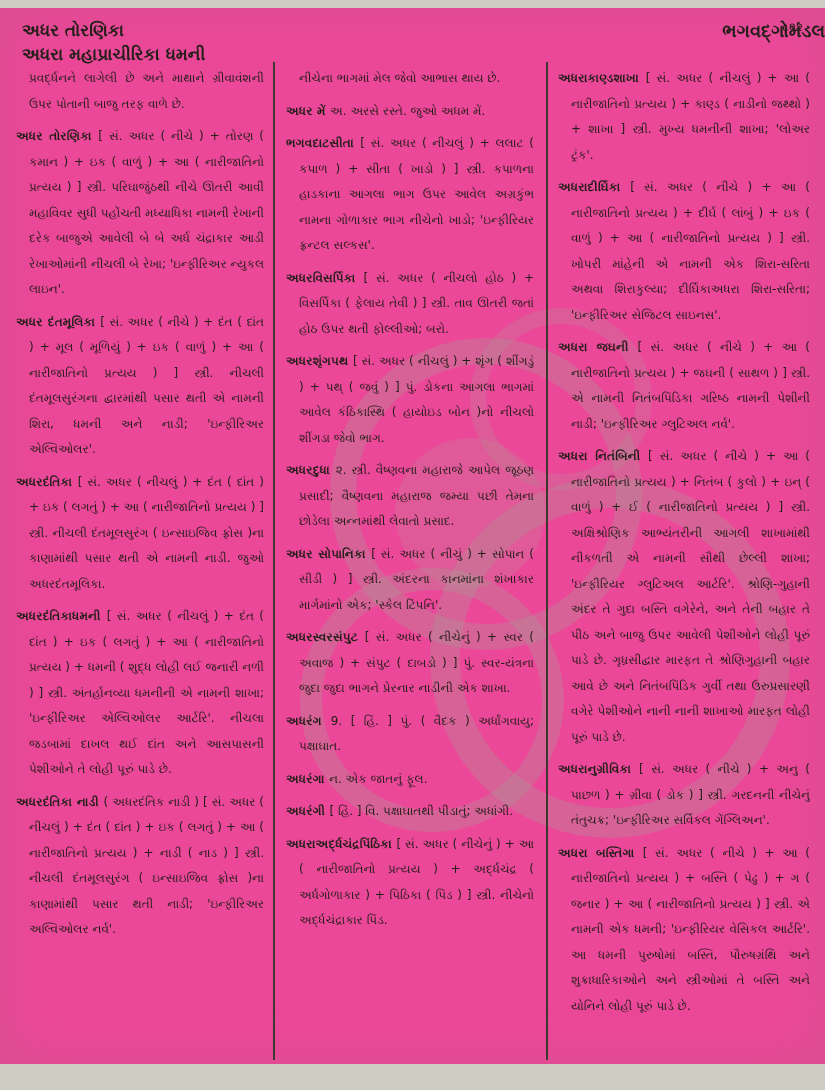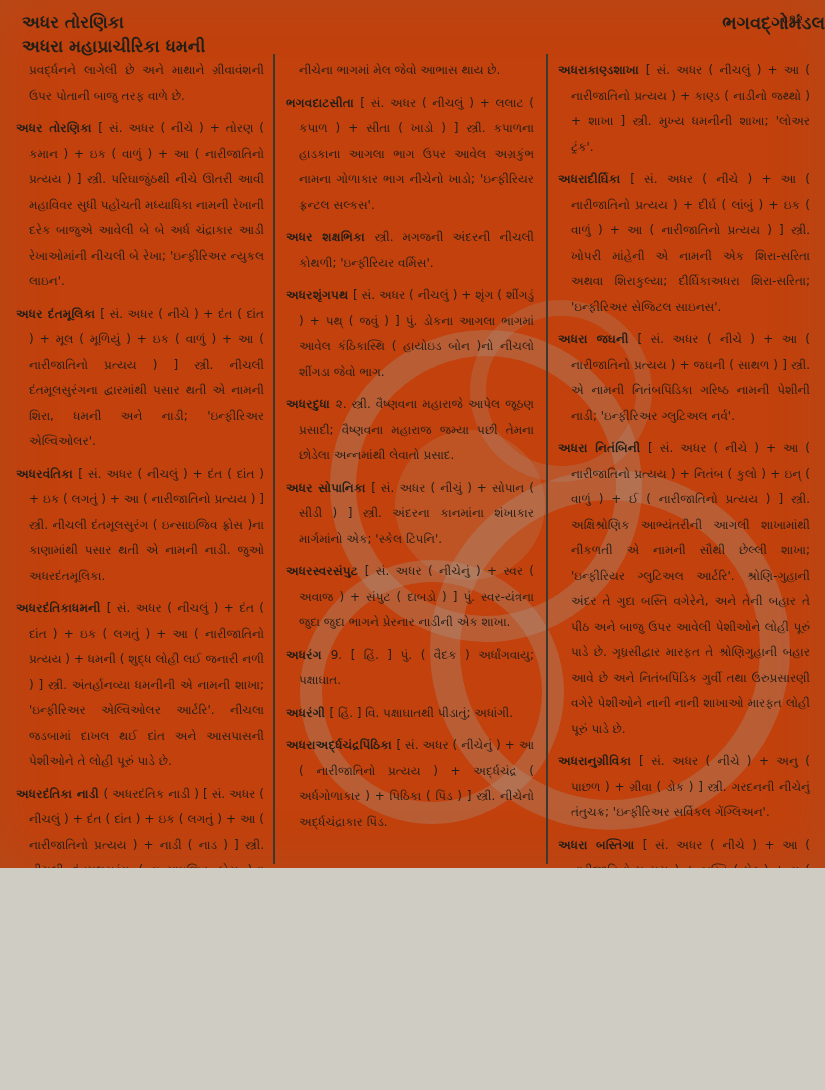--- a/index.html
+++ b/index.html
@@ -1,22 +1,23 @@
 <!DOCTYPE html>
 <html><head>
 <meta charset="utf-8">
 <style>
   html,body{margin:0;padding:0;background:#cfccc4;}
   .page{
     position:relative;
-    width:825px;height:868px;
-    background:#c2410c;
+    width:825px;height:1056px;
+    background:#ec4899;
     overflow:hidden;
     font-family:"DejaVu Sans","Liberation Sans",sans-serif;
     color:#221e18;
+    margin-top:8px;
   }
   
   .page::after{
     content:"";position:absolute;inset:0;pointer-events:none;
     box-shadow:inset 0 0 60px rgba(120,115,100,0.18);
   }
   
   .watermark{position:absolute;inset:0;z-index:0;pointer-events:none;}
   .ring{position:absolute;border-radius:50%;border-style:solid;border-color:rgba(165,160,148,0.30);}
   .ring.r1{left:330px;top:330px;width:260px;height:260px;border-width:26px;}
@@ -69,33 +70,35 @@
     <div class="pageno">૮૨૨</div>
   </div>
 
   <div class="vrule vr1"></div>
   <div class="vrule vr2"></div>
 
   <div class="col col1">
       <p class="entry cont"><span>પ્રવર્દ્ધનને લાગેલી છે અને માથાને ગ્રીવાવંશની ઉપર પોતાની બાજુ તરફ વાળે છે.</span></p>
       <p class="entry"><b>અધર તોરણિકા </b><span>[ સં. અધર ( નીચે ) + તોરણ ( કમાન ) + ઇક ( વાળું ) + આ ( નારીજાતિનો પ્રત્યય ) ] સ્ત્રી. પરિઘાજુંઠથી નીચે ઊતરી આવી મહાવિવર સુધી પહોંચતી મધ્યાધિકા નામની રેખાની દરેક બાજુએ આવેલી બે બે અર્ધ ચંદ્રાકાર આડી રેખાઓમાંની નીચલી બે રેખા; 'ઇન્ફીરિઅર ન્યુકલ લાઇન'.</span></p>
       <p class="entry"><b>અધર દંતમૂલિકા </b><span>[ સં. અધર ( નીચે ) + દંત ( દાંત ) + મૂલ ( મૂળિયું ) + ઇક ( વાળું ) + આ ( નારીજાતિનો પ્રત્યય ) ] સ્ત્રી. નીચલી દંતમૂલસુરંગના દ્વારમાંથી પસાર થતી એ નામની શિરા, ધમની અને નાડી; 'ઇન્ફીરિઅર એલ્વિઓલર'.</span></p>
-      <p class="entry"><b>અધરવંતિકા </b><span>[ સં. અધર ( નીચલું ) + દંત ( દાંત ) + ઇક ( લગતું ) + આ ( નારીજાતિનો પ્રત્યય ) ] સ્ત્રી. નીચલી દંતમૂલસુરંગ ( ઇન્સાઇજિવ ફ્રોસ )ના કાણામાંથી પસાર થતી એ નામની નાડી. જુઓ અધરદંતમૂલિકા.</span></p>
+      <p class="entry"><b>અધરદંતિકા </b><span>[ સં. અધર ( નીચલું ) + દંત ( દાંત ) + ઇક ( લગતું ) + આ ( નારીજાતિનો પ્રત્યય ) ] સ્ત્રી. નીચલી દંતમૂલસુરંગ ( ઇન્સાઇજિવ ફ્રોસ )ના કાણામાંથી પસાર થતી એ નામની નાડી. જુઓ અધરદંતમૂલિકા.</span></p>
       <p class="entry"><b>અધરદંતિકાધમની </b><span>[ સં. અધર ( નીચલું ) + દંત ( દાંત ) + ઇક ( લગતું ) + આ ( નારીજાતિનો પ્રત્યય ) + ધમની ( શુદ્ધ લોહી લઈ જનારી નળી ) ] સ્ત્રી. અંતર્હાનવ્યા ધમનીની એ નામની શાખા; 'ઇન્ફીરિઅર એલ્વિઓલર આર્ટરિ'. નીચલા જડબામાં દાખલ થઈ દાંત અને આસપાસની પેશીઓને તે લોહી પૂરું પાડે છે.</span></p>
       <p class="entry"><b>અધરદંતિકા નાડી </b><span>( અધરદંતિક નાડી ) [ સં. અધર ( નીચલું ) + દંત ( દાંત ) + ઇક ( લગતું ) + આ ( નારીજાતિનો પ્રત્યય ) + નાડી ( નાડ ) ] સ્ત્રી. નીચલી દંતમૂલસુરંગ ( ઇન્સાઇજિવ ફ્રોસ )ના કાણામાંથી પસાર થતી નાડી; 'ઇન્ફીરિઅર અલ્વિઓલર નર્વ'.</span></p>
     </div>
   <div class="col col2">
       <p class="entry cont"><span>નીચેના ભાગમાં મેલ જેવો આભાસ થાય છે.</span></p>
+      <p class="entry"><b>અધર મેં </b><span>અ. અરસે રસ્તે. જુઓ અધમ મેં.</span></p>
       <p class="entry"><b>ભગવદાટસીતા </b><span>[ સં. અધર ( નીચલું ) + લલાટ ( કપાળ ) + સીતા ( ખાડો ) ] સ્ત્રી. કપાળના હાડકાના આગલા ભાગ ઉપર આવેલ અગ્રકુંભ નામના ગોળાકાર ભાગ નીચેનો ખાડો; 'ઇન્ફીરિયર ફ્રન્ટલ સલ્કસ'.</span></p>
-      <p class="entry"><b>અધર શક્ષભિકા </b><span>સ્ત્રી. મગજની અંદરની નીચલી કોથળી; 'ઇન્ફીરિયર વર્મિસ'.</span></p>
+      <p class="entry"><b>અધરવિસર્પિકા </b><span>[ સં. અધર ( નીચલો હોઠ ) + વિસર્પિકા ( ફેલાય તેવી ) ] સ્ત્રી. તાવ ઊતરી જતાં હોઠ ઉપર થતી ફોલ્લીઓ; બરો.</span></p>
       <p class="entry"><b>અધરશૃંગપથ </b><span>[ સં. અધર ( નીચલું ) + શૃંગ ( શીંગડું ) + પથ્ ( જવું ) ] પું. ડોકના આગલા ભાગમાં આવેલ કંઠિકાસ્થિ ( હાયોઇડ બોન )નો નીચલો શીંગડા જેવો ભાગ.</span></p>
       <p class="entry"><b>અધરદુધા </b><span>૨. સ્ત્રી. વૈષ્ણવના મહારાજે આપેલ જૂઠણ પ્રસાદી; વૈષ્ણવના મહારાજ જમ્યા પછી તેમના છોડેલા અન્નમાંથી લેવાતો પ્રસાદ.</span></p>
       <p class="entry"><b>અધર સોપાનિકા </b><span>[ સં. અધર ( નીચું ) + સોપાન ( સીડી ) ] સ્ત્રી. અંદરના કાનમાંના શંખાકાર માર્ગમાંનો એક; 'સ્કેલ ટિંપનિ'.</span></p>
       <p class="entry"><b>અધરસ્વરસંપુટ </b><span>[ સં. અધર ( નીચેનું ) + સ્વર ( અવાજ ) + સંપુટ ( દાબડો ) ] પું. સ્વર-યંત્રના જુદા જુદા ભાગને પ્રેરનાર નાડીની એક શાખા.</span></p>
       <p class="entry"><b>અધરંગ </b><span>9. [ હિં. ] પું. ( વૈદક ) અર્ધાંગવાયુ; પક્ષાઘાત.</span></p>
+      <p class="entry"><b>અધરંગા </b><span>ન. એક જાતનું ફૂલ.</span></p>
       <p class="entry"><b>અધરંગી </b><span>[ હિં. ] વિ. પક્ષાઘાતથી પીડાતું; અધાંગી.</span></p>
       <p class="entry"><b>અધરાઅર્દ્ધચંદ્રપિંઠિકા </b><span>[ સં. અધર ( નીચેનું ) + આ ( નારીજાતિનો પ્રત્યય ) + અર્દ્ધચંદ્ર ( અર્ધગોળાકાર ) + પિઠિકા ( પિંડ ) ] સ્ત્રી. નીચેનો અર્દ્ધચંદ્રાકાર પિંડ.</span></p>
     </div>
   <div class="col col3">
       <p class="entry"><b>અધરાકાણ્ડશાખા </b><span>[ સં. અધર ( નીચલું ) + આ ( નારીજાતિનો પ્રત્યય ) + કાણ્ડ ( નાડીનો જથ્થો ) + શાખા ] સ્ત્રી. મુખ્ય ધમનીની શાખા; 'લોઅર ટ્રંક'.</span></p>
       <p class="entry"><b>અધરાદીર્ઘિકા </b><span>[ સં. અધર ( નીચે ) + આ ( નારીજાતિનો પ્રત્યય ) + દીર્ઘ ( લાંબું ) + ઇક ( વાળું ) + આ ( નારીજાતિનો પ્રત્યય ) ] સ્ત્રી. ખોપરી માંહેની એ નામની એક શિરા-સરિતા અથવા શિરાકુલ્યા; દીર્ઘિકાઅધરા શિરા-સરિતા; 'ઇન્ફીરિઅર સેજિટલ સાઇનસ'.</span></p>
       <p class="entry"><b>અધરા જઘની </b><span>[ સં. અધર ( નીચે ) + આ ( નારીજાતિનો પ્રત્યય ) + જઘની ( સાથળ ) ] સ્ત્રી. એ નામની નિતંબપિંડિકા ગરિષ્ઠ નામની પેશીની નાડી; 'ઇન્ફીરિઅર ગ્લુટિઅલ નર્વ'.</span></p>
       <p class="entry"><b>અધરા નિતંબિની </b><span>[ સં. અધર ( નીચે ) + આ ( નારીજાતિનો પ્રત્યય ) + નિતંબ ( કુલો ) + ઇન્ ( વાળું ) + ઈ ( નારીજાતિનો પ્રત્યય ) ] સ્ત્રી. અક્ષિશ્રોણિક આભ્યંતરીની આગલી શાખામાંથી નીકળતી એ નામની સૌથી છેલ્લી શાખા; 'ઇન્ફીરિયર ગ્લુટિઅલ આર્ટરિ'. શ્રોણિ-ગુહાની અંદર તે ગુદા બસ્તિ વગેરેને, અને તેની બહાર તે પીઠ અને બાજુ ઉપર આવેલી પેશીઓને લોહી પૂરું પાડે છે. ગૃધ્રસીદ્વાર મારફત તે શ્રોણિગુહાની બહાર આવે છે અને નિતંબપિંડિક ગુર્વી તથા ઉરુપ્રસારણી વગેરે પેશીઓને નાની નાની શાખાઓ મારફત લોહી પૂરું પાડે છે.</span></p>
       <p class="entry"><b>અધરાનુગ્રીવિકા </b><span>[ સં. અધર ( નીચે ) + અનુ ( પાછળ ) + ગ્રીવા ( ડોક ) ] સ્ત્રી. ગરદનની નીચેનું તંતુચક્ર; 'ઇન્ફીરિઅર સર્વિકલ ગેંગ્લિઅન'.</span></p>
       <p class="entry"><b>અધરા બસ્તિગા </b><span>[ સં. અધર ( નીચે ) + આ ( નારીજાતિનો પ્રત્યય ) + બસ્તિ ( પેઢુ ) + ગ ( જનાર ) + આ ( નારીજાતિનો પ્રત્યય ) ] સ્ત્રી. એ નામની એક ધમની; 'ઇન્ફીરિયર વેસિકલ આર્ટરિ'. આ ધમની પુરુષોમાં બસ્તિ, પૌરુષગ્રંથિ અને શુક્રાધારિકાઓને અને સ્ત્રીઓમાં તે બસ્તિ અને યોનિને લોહી પૂરું પાડે છે.</span></p>

